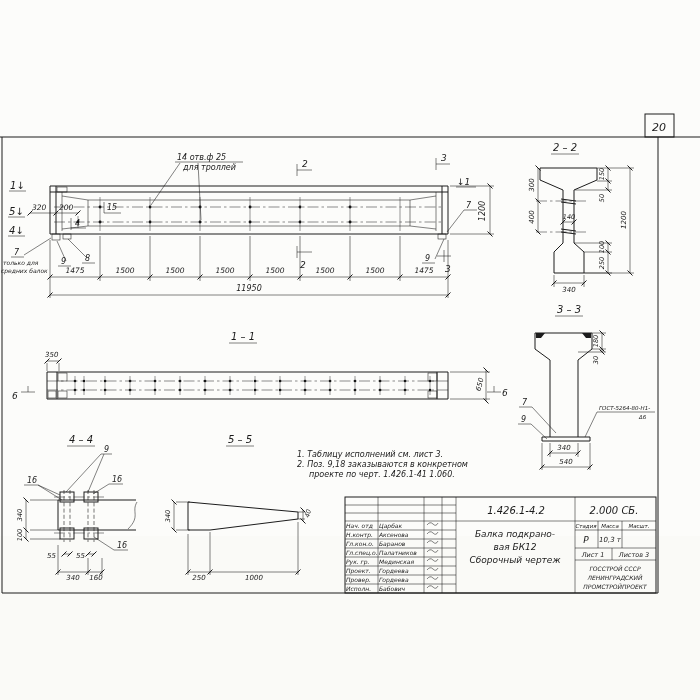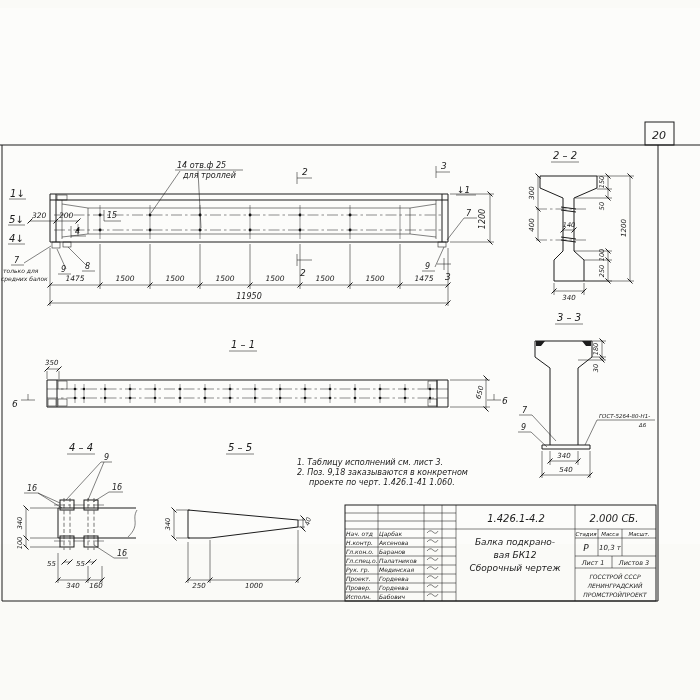--- a/index.html
+++ b/index.html
@@ -1,16 +1,16 @@
 <!DOCTYPE html>
 <html><head>
 <meta charset="utf-8">
 <style>
   html,body{margin:0;padding:0;width:700px;height:700px;background:#fafaf7;overflow:hidden;}
-  .sheet{position:absolute;left:0;top:8px;width:700px;height:536px;background:#fcfcfa;}
+  .sheet{position:absolute;left:0;top:0;width:700px;height:536px;background:#fcfcfa;}
   svg{display:block;}
   svg text{font-family:"DejaVu Sans",sans-serif;font-style:italic;fill:#1a1a1a;}
   .ln{stroke:#1c1c1c;stroke-width:1;fill:none;}
   .thin{stroke-width:0.55;}
   .hair{stroke-width:0.45;}
   .cl{stroke:#1c1c1c;stroke-width:0.5;fill:none;stroke-dasharray:11 3 2.5 3;}
   .dash{stroke:#1c1c1c;stroke-width:0.6;fill:none;stroke-dasharray:4 2.2;}
   .dots50{stroke:#151515;stroke-width:2.8;fill:none;stroke-linecap:round;stroke-dasharray:0.1 49.9;}
   .dots25{stroke:#151515;stroke-width:2.6;fill:none;stroke-linecap:round;stroke-dasharray:0.1 24.9;}
   .t5{font-size:5.5px}.t6{font-size:6px}.t65{font-size:6.5px}.t7{font-size:7px}

